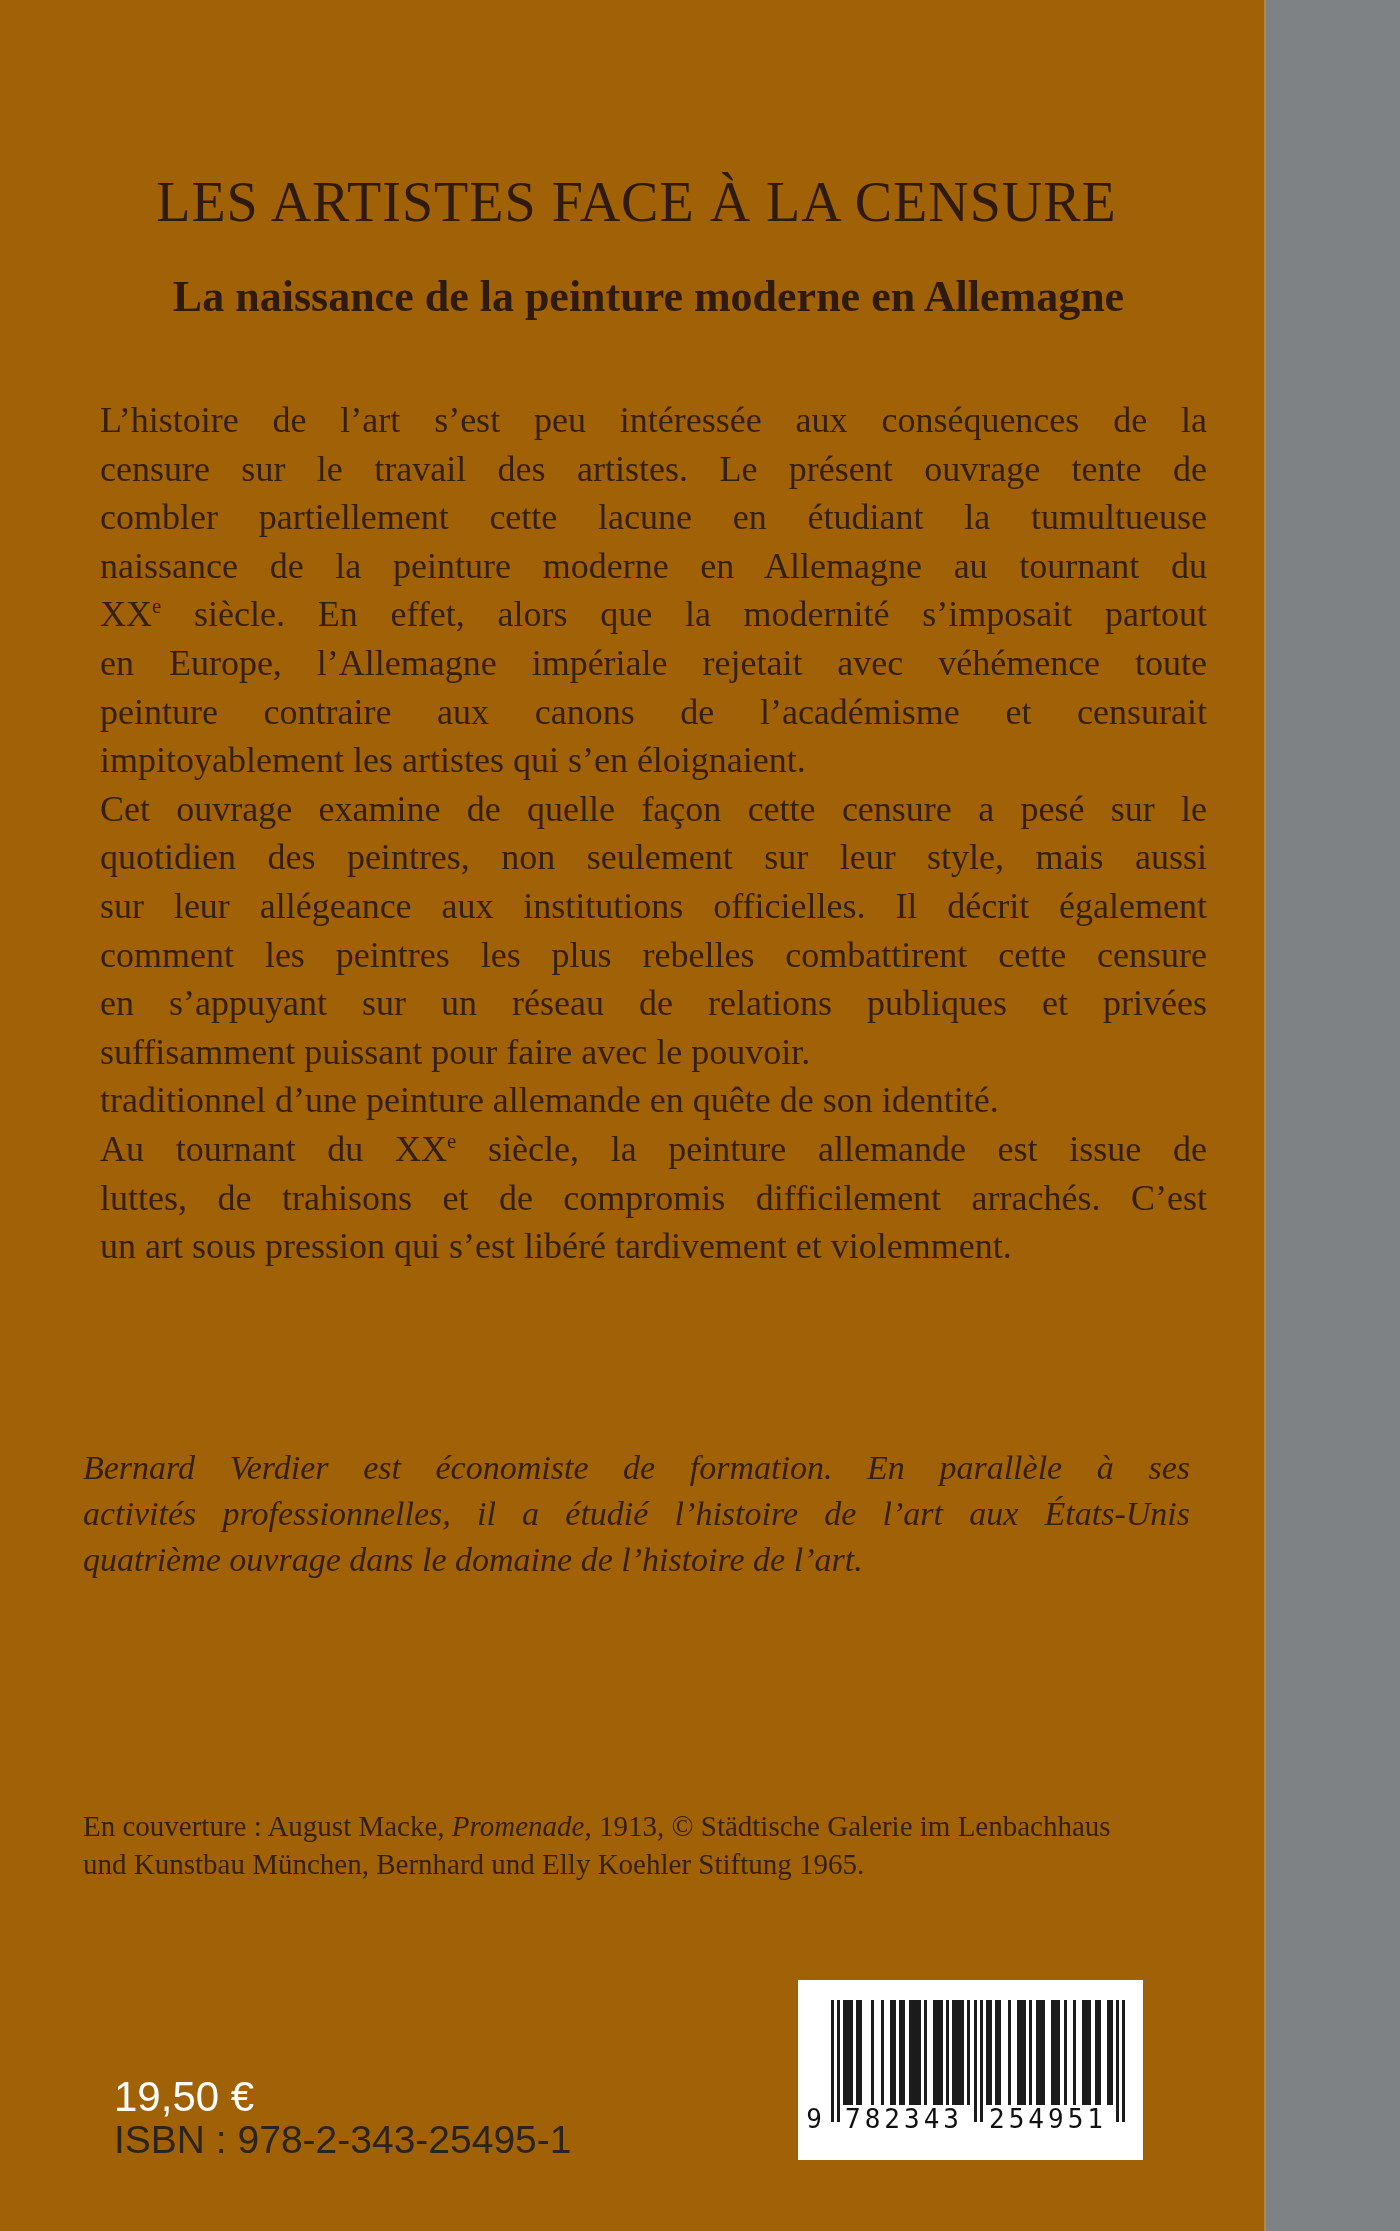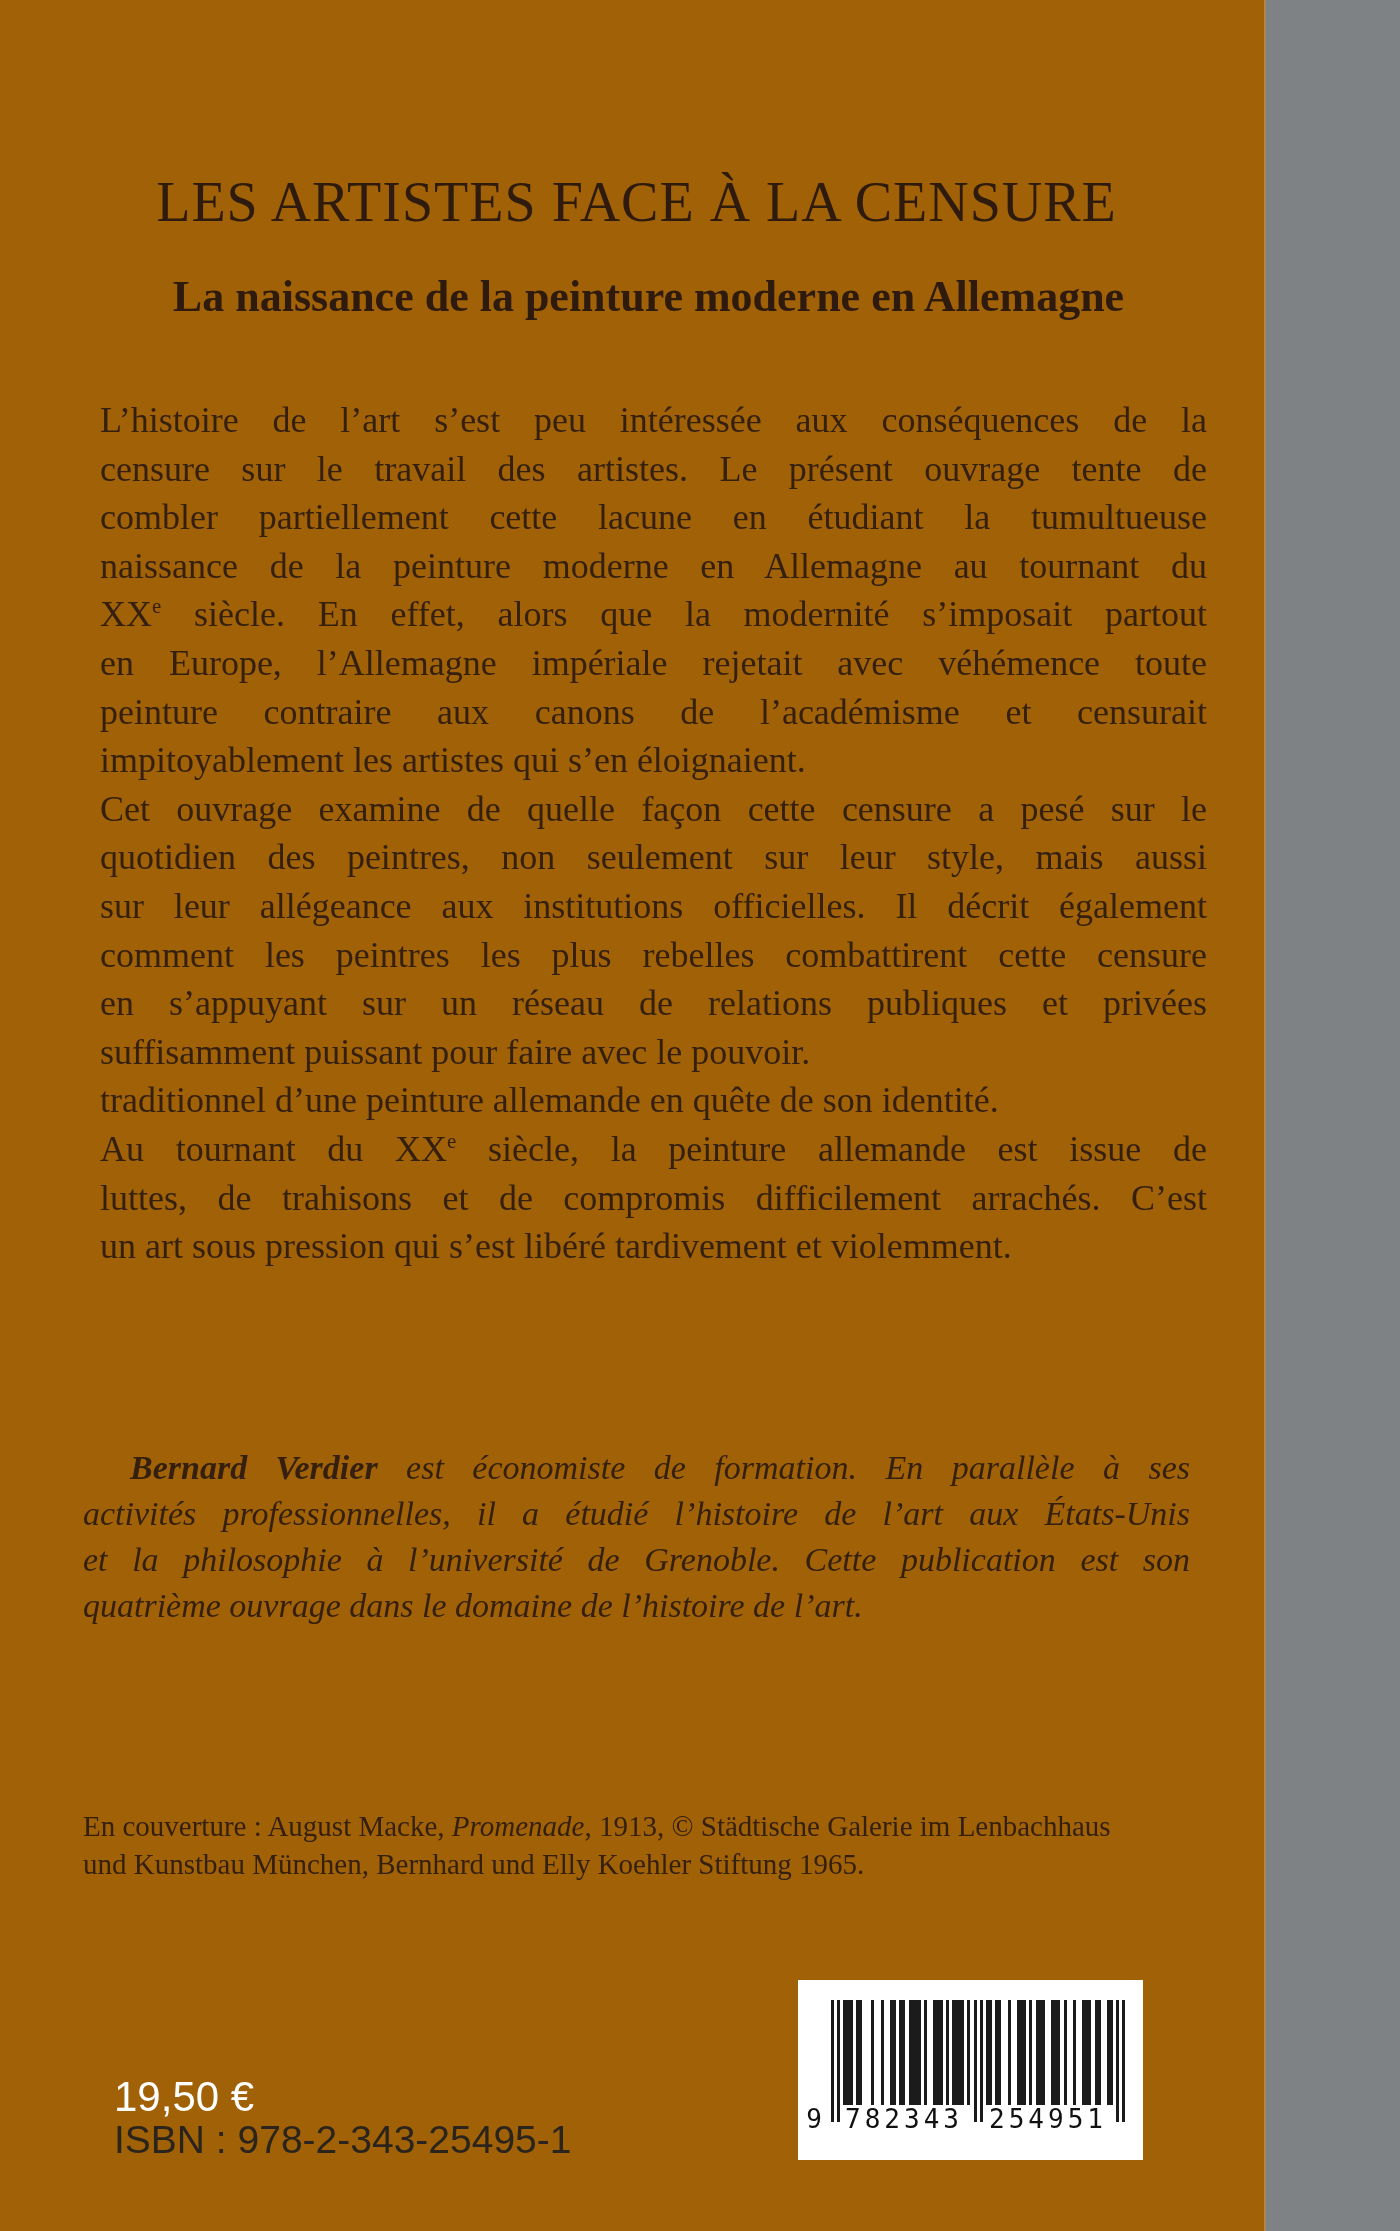--- a/index.html
+++ b/index.html
@@ -30,21 +30,21 @@
   .bio{
     position:absolute;left:83px;top:1445px;width:1107px;
     font-size:34px;line-height:46px;font-style:italic;color:#35200F;
   }
   .credit{
     position:absolute;left:83px;top:1807px;width:1112px;
     font-size:29px;line-height:38px;color:#35200F;
   }
   .tline{text-align:left;}
   .tline.just{text-align:justify;text-align-last:justify;}
-  .b{font-weight:bold;margin-left:47px;}
+  .b{font-weight:normal;}
   .i{font-style:italic;}
   .sup{vertical-align:super;font-size:58%;line-height:0;}
   .price{
     position:absolute;left:114px;top:2076px;
     font-family:"Liberation Sans","DejaVu Sans",sans-serif;
     font-size:42px;line-height:1;color:#FFFFFF;
   }
   .isbn{
     position:absolute;left:114px;top:2119px;
     font-family:"Liberation Sans","DejaVu Sans",sans-serif;
@@ -92,21 +92,20 @@
         <div class="tline"><span>suffisamment puissant pour faire avec le pouvoir.</span></div>
         <div class="tline"><span>traditionnel d’une peinture allemande en quête de son identité.</span></div>
         <div class="tline just"><span>Au tournant du XX</span><span class="sup">e</span><span> siècle, la peinture allemande est issue de</span></div>
         <div class="tline just"><span>luttes, de trahisons et de compromis difficilement arrachés. C’est</span></div>
         <div class="tline"><span>un art sous pression qui s’est libéré tardivement et violemment.</span></div>
       </div>
 
     <div class="bio">
         <div class="tline just"><span class="b">Bernard Verdier</span><span> est économiste de formation. En parallèle à ses</span></div>
         <div class="tline just"><span>activités professionnelles, il a étudié l’histoire de l’art aux États-Unis</span></div>
-        <div class="tline just"><span>et la philosophie à l’université de Grenoble. Cette publication est son</span></div>
         <div class="tline"><span>quatrième ouvrage dans le domaine de l’histoire de l’art.</span></div>
       </div>
 
     <div class="credit">
         <div class="tline"><span>En couverture : August Macke, </span><span class="i">Promenade</span><span>, 1913, © Städtische Galerie im Lenbachhaus</span></div>
         <div class="tline"><span>und Kunstbau München, Bernhard und Elly Koehler Stiftung 1965.</span></div>
       </div>
 
     <div class="price">19,50 €</div>
     <div class="isbn">ISBN : 978-2-343-25495-1</div>

